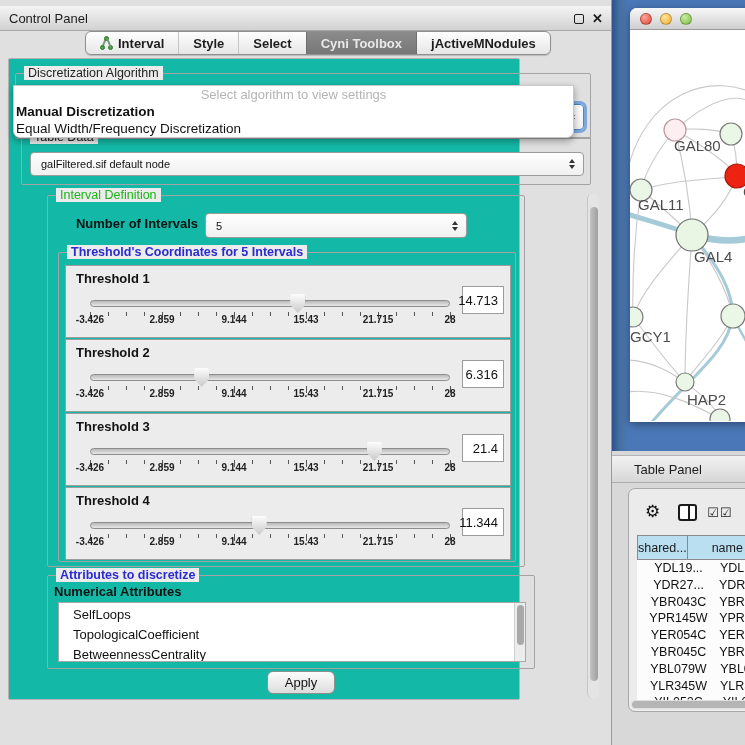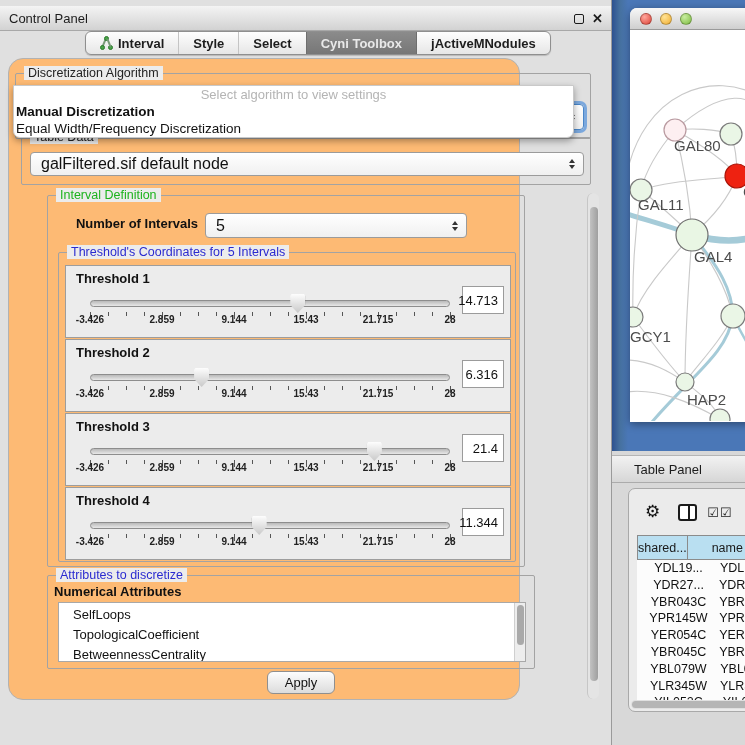--- a/index.html
+++ b/index.html
@@ -40,30 +40,30 @@
     background:#4aa34a; border:1px solid #2c7a2c; }
   .net-ic i:nth-child(1){ left:4px; top:0; } .net-ic i:nth-child(2){ left:0; top:9px; }
   .net-ic i:nth-child(3){ left:8px; top:9px; }
   .net-ic::before { content:""; position:absolute; left:3px; top:3px; width:1.5px; height:8px;
     background:#7a9a7a; transform:rotate(22deg); }
   .net-ic::after { content:""; position:absolute; left:8px; top:3px; width:1.5px; height:8px;
     background:#7a9a7a; transform:rotate(-22deg); }
 
   
   .content { position:absolute; left:8px; top:58px; width:512px; height:642px;
-    background:#fdba74; border:1px solid #b2b2b2; border-radius:15px; }
+    background:#14b8a6; border:1px solid #b2b2b2; border-radius:2px; }
 
   .groupbox { position:absolute; border:1px solid #a3a3a3; border-radius:2px; }
   .legend { position:absolute; top:-8px; left:8px; background:#ececec; padding:0 4px;
     font-size:12.5px; white-space:nowrap; }
-  .legend.green { color:#1db31d; } .legend.blue { color:#2b2bd0; } .legend.plain { color:#222; }
+  .legend.green { color:#1db31d; } .legend.blue { color:#2b2bd0;font-weight:bold; } .legend.plain { color:#222; }
 
   .combo { position:absolute; background:linear-gradient(#ffffff,#f0f0f0);
     border:1px solid #9b9b9b; border-radius:4px; display:flex; align-items:center;
-    font-size:16px; color:#111; padding:0 10px;text-align:center; }
+    font-size:11px; color:#111; padding:0 10px;text-align:center; }
   .combo .spin { position:absolute; right:8px; top:50%; transform:translateY(-50%);
     display:flex; flex-direction:column; gap:2px; }
   .combo .spin b { width:0; height:0; border-left:3.5px solid transparent;
     border-right:3.5px solid transparent; }
   .combo .spin b.up { border-bottom:4px solid #333; }
   .combo .spin b.dn { border-top:4px solid #333; }
   .combo.focusring { box-shadow:0 0 0 3px rgba(90,150,220,.75); border-color:#4a86c8; }
 
   
   .popup { position:absolute; left:4px; top:26px; width:561px; height:53px;

